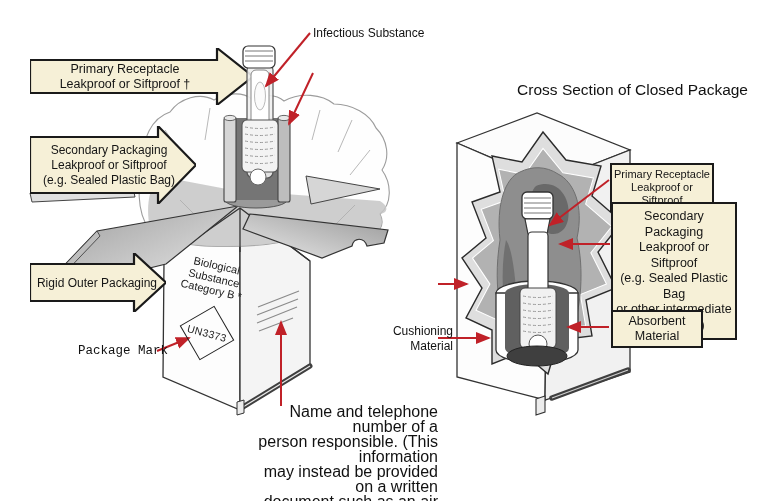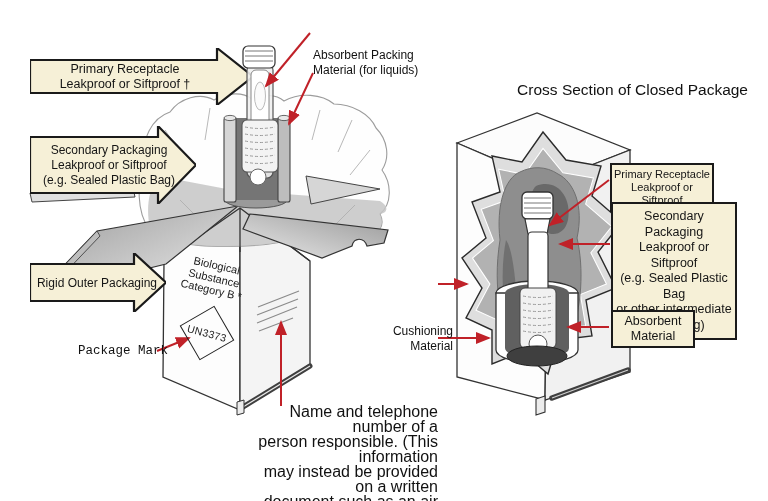--- a/index.html
+++ b/index.html
@@ -219,22 +219,21 @@
       <path class="leader" marker-end="url(#rh)" d="M157,351 L189,338"></path>
       <path class="leader" marker-end="url(#rh)" d="M281,406 L281,322"></path>
       <path class="leader" marker-end="url(#rh)" d="M609,180 L550,225"></path>
       <path class="leader" marker-end="url(#rh)" d="M610,244 L560,244"></path>
       <path class="leader" marker-end="url(#rh)" d="M609,327 L568,327"></path>
       <path class="leader" marker-end="url(#rh)" d="M438,284 L467,284"></path>
       <path class="leader" marker-end="url(#rh)" d="M438,338 L489,338"></path>
     </g>
   </svg>
 
-  <div class="plain" style="left:313px;top:48px;">Absorbent Packing
-Material (for liquids)</div>
+  <div class="plain" style="left:313px;top:26px;white-space:nowrap;">Infectious Substance</div>
   <div class="plain" style="left:78px;top:344px;font-size:12.5px;white-space:nowrap;font-family:Liberation Mono, monospace;">Package Mark</div>
   <div class="plain note" style="left:243px;top:404px;width:195px;">Name and telephone number of a
 person responsible. (This information
 may instead be provided on a written
 document such as an air waybill)</div>
 
   <div class="rot-face-text" style="left:176px;top:259px;width:76px;">Biological
 Substance
 Category B *</div>
   <div class="diamond-wrap" style="left:180px;top:303px;width:54px;height:60px;">
@@ -244,19 +243,19 @@
 
   <div class="title" style="left:448px;top:81px;width:300px;">Cross Section of Closed Package</div>
 
   <div class="boxed" style="left:610px;top:163px;width:104px;font-size:11px;line-height:13px;padding:3px 1px;">Primary Receptacle
 Leakproof or Siftproof</div>
   <div class="boxed" style="left:611px;top:202px;width:126px;font-size:12.5px;line-height:15.5px;padding:5px 1px;">Secondary Packaging
 Leakproof or Siftproof
 (e.g. Sealed Plastic Bag
 or other intermediate
 packaging)</div>
-  <div class="boxed" style="left:611px;top:310px;width:84px;font-size:12.5px;line-height:15px;padding:2px 1px;">Absorbent
+  <div class="boxed" style="left:611px;top:310px;width:92px;font-size:12.5px;line-height:15px;padding:2px 1px;">Absorbent
 Material</div>
 
   <div class="plain" style="left:391px;top:324px;width:62px;text-align:right;">Cushioning
 Material</div>
 
 </div>
 
 </body></html>

